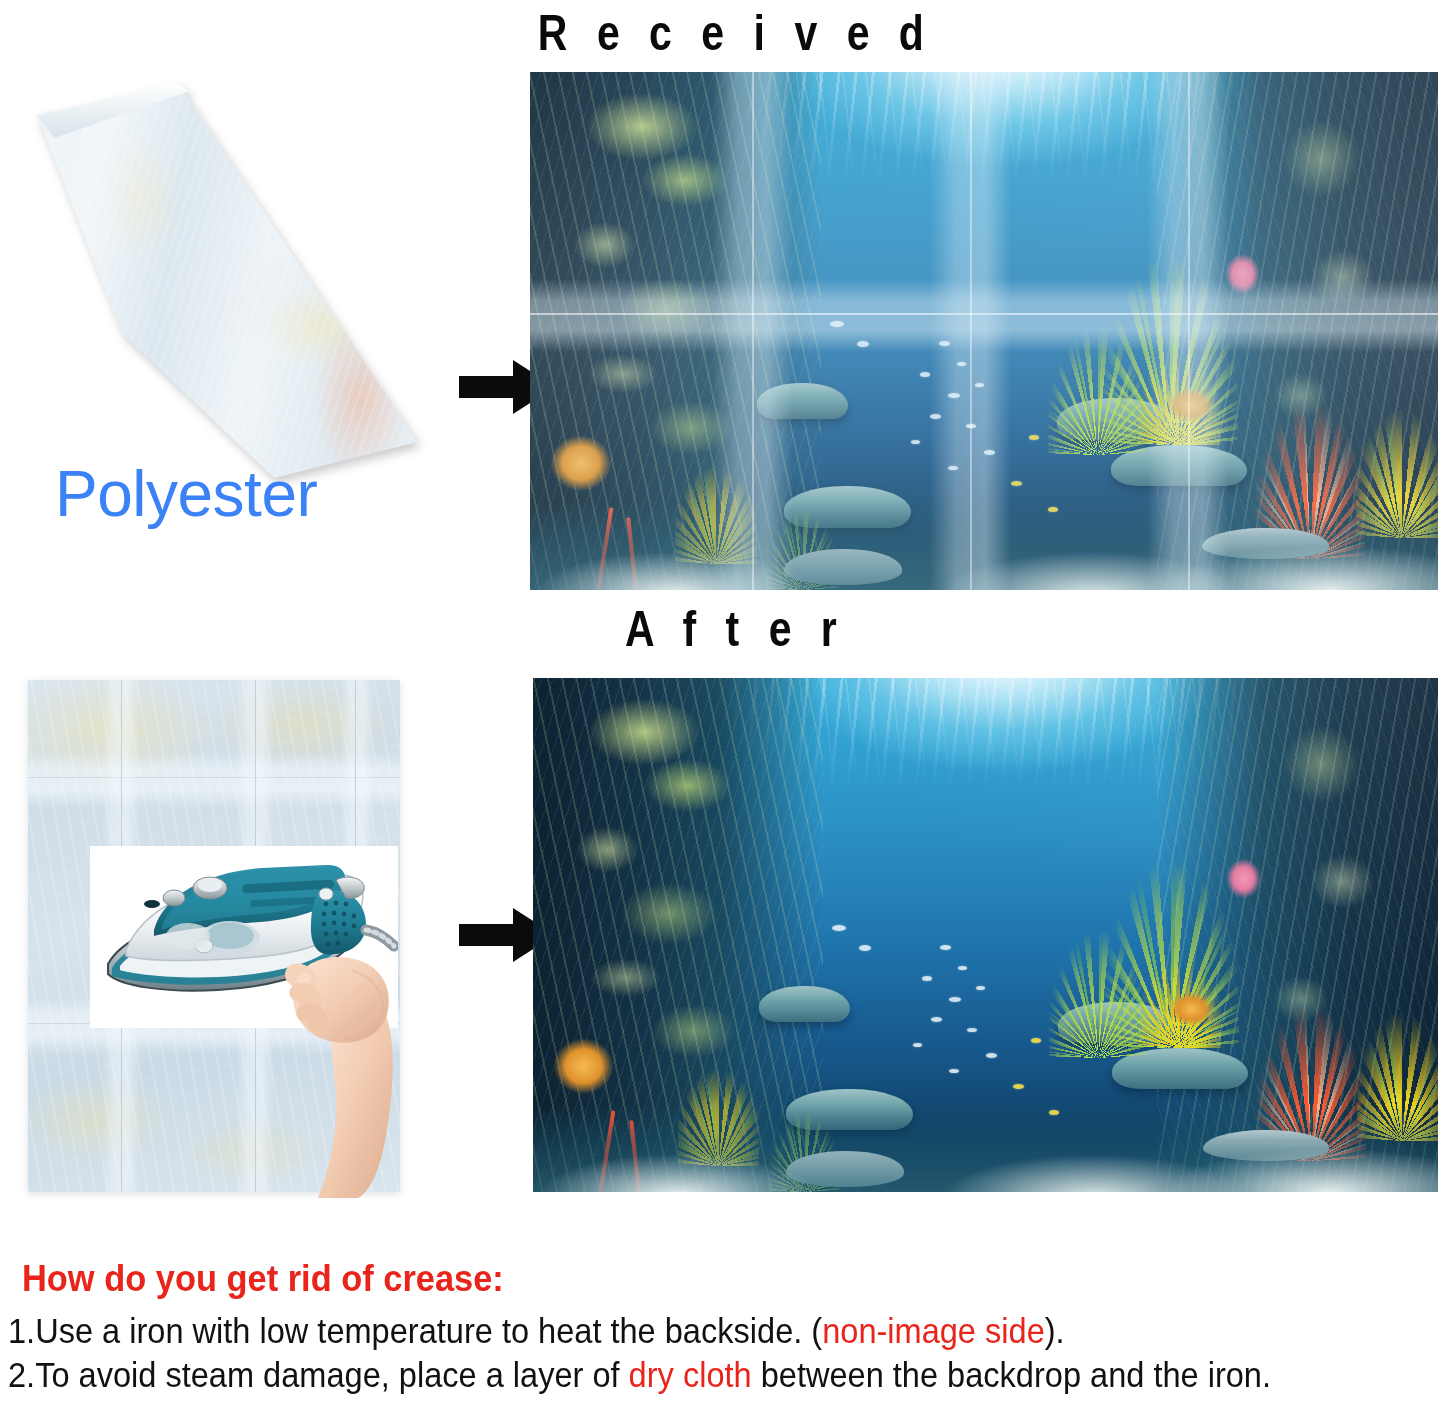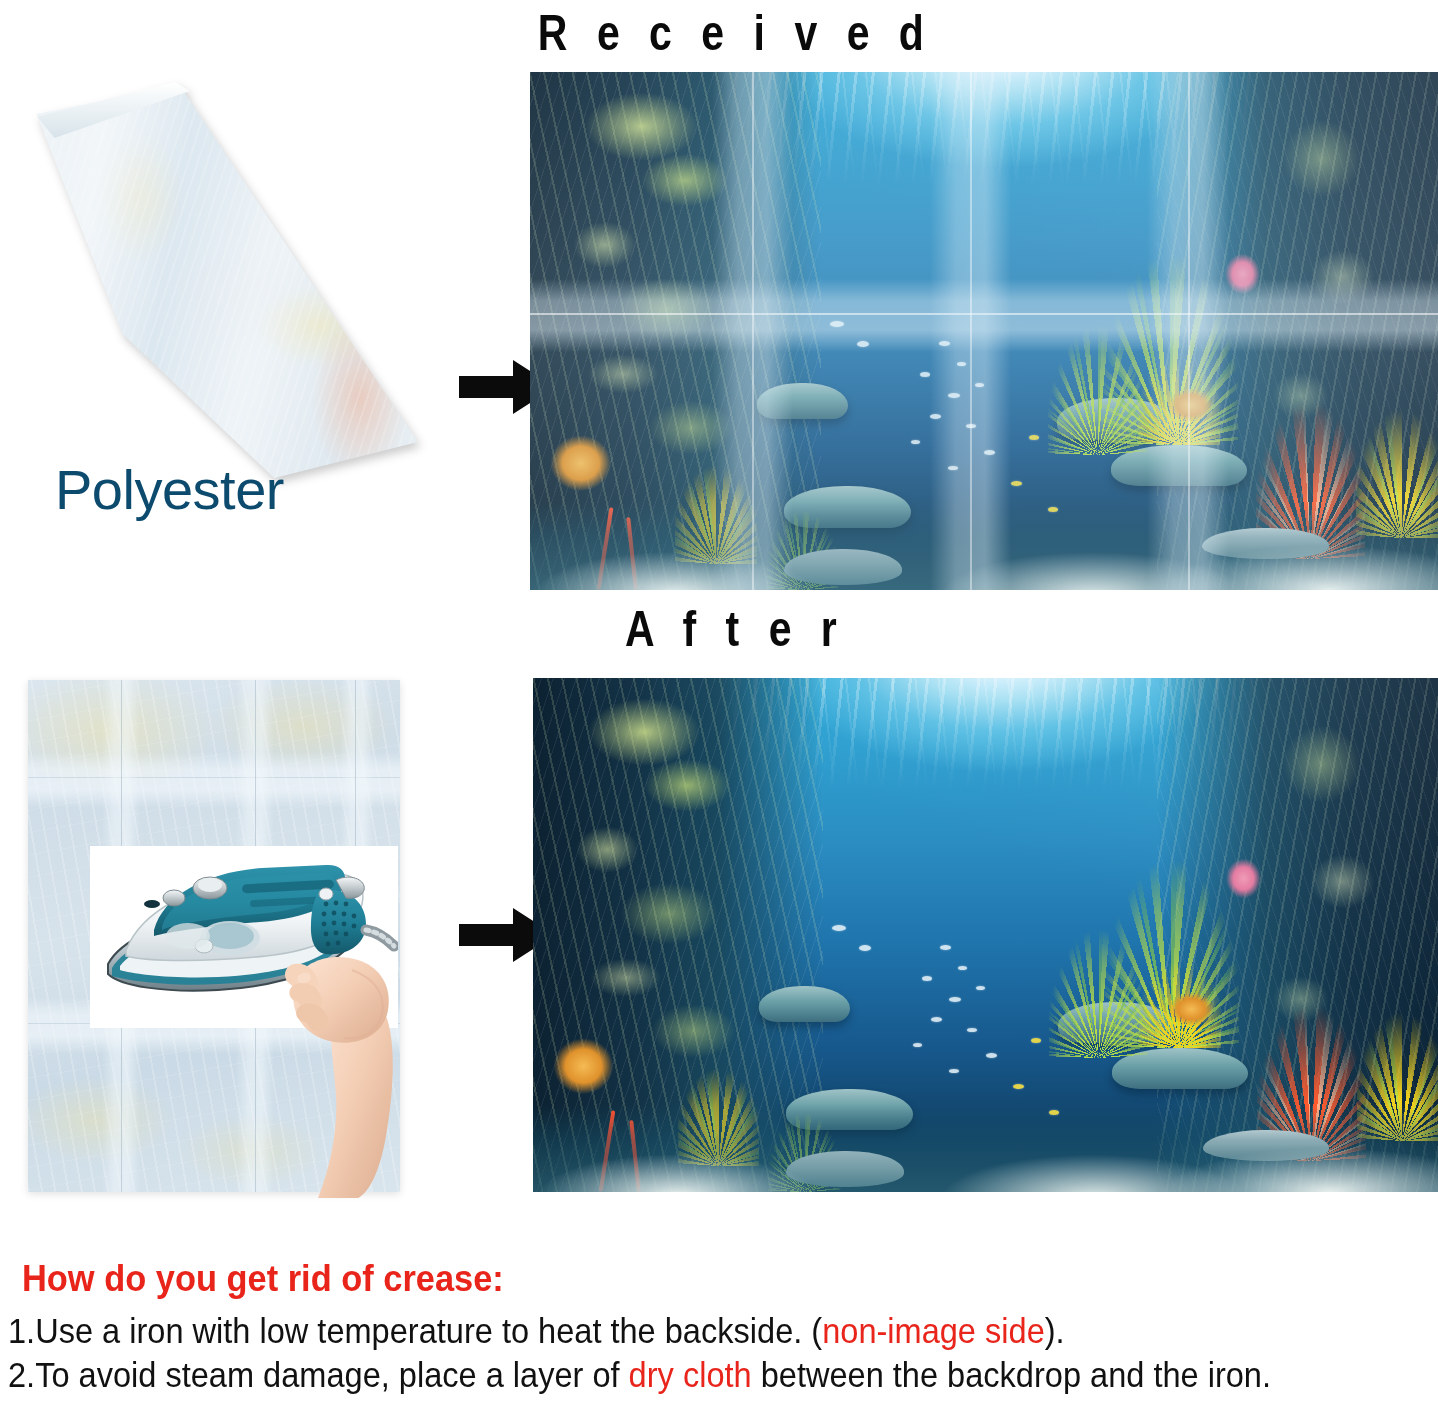--- a/index.html
+++ b/index.html
@@ -21,22 +21,22 @@
     transform:scaleX(.82);
     transform-origin:center;
     white-space:nowrap;
   }
   #hdr-received{ left:0; top:4px; width:1438px; text-align:center; font-size:50px; padding-left:40px;}
   #hdr-after{ left:0; top:600px; width:1438px; text-align:center; font-size:50px; padding-left:40px;}
 
   
   #polyester{
     position:absolute; left:55px; top:457px;
-    font-size:56px; font-weight:normal;
-    color:#0c4a6e;
+    font-size:64px; font-weight:normal;
+    color:#3b82f6;
     letter-spacing:-0.5px;
     font-family:"Liberation Sans","DejaVu Sans",sans-serif;
     text-shadow:0 0 2px rgba(255,255,255,.6);
   }
 
   
   .arrow{ position:absolute; }
   #arrow-top{ left:459px; top:358px; width:96px; height:58px; }
   #arrow-bot{ left:459px; top:906px; width:96px; height:58px; }
   .arrow svg{ display:block; width:100%; height:100%; }

